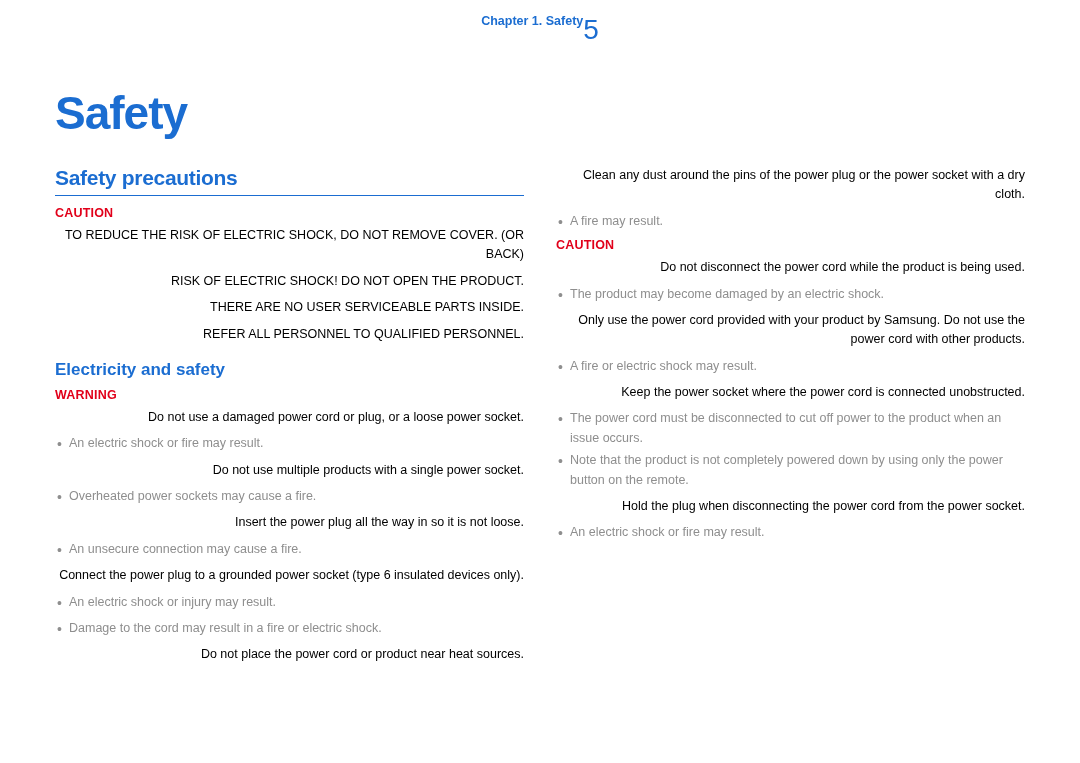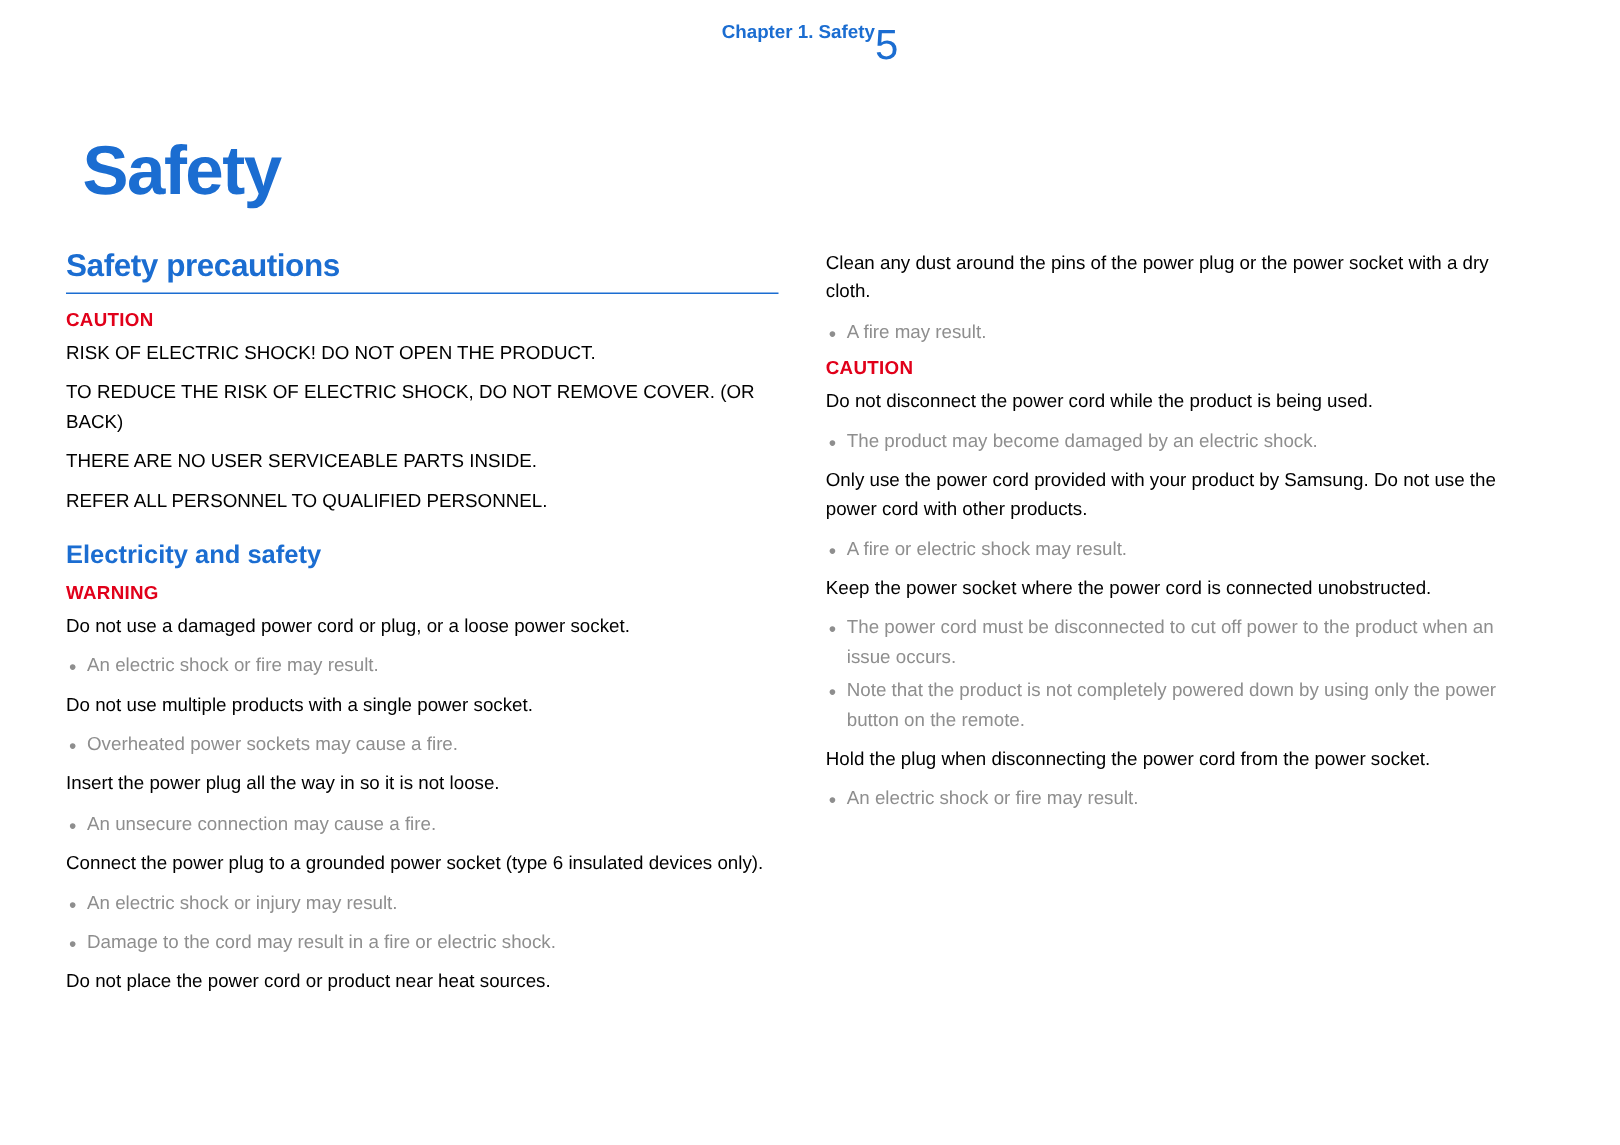--- a/index.html
+++ b/index.html
@@ -32,21 +32,21 @@
     padding: 40px 0 0 55px;
   }
   .title h1 {
     color: #1b6dd1;
     font-size: 46px;
     font-weight: 700;
     letter-spacing: -1px;
   }
   .cols {
     display: flex;
-    padding: 26px 55px 0 44px;
+    padding: 26px 55px 0 55px;
     gap: 32px;
   }
   .col { flex: 1; min-width: 0; }
   h2.section {
     color: #1b6dd1;
     font-size: 21px;
     font-weight: 700;
     letter-spacing: -0.3px;
     padding-bottom: 5px;
     border-bottom: 1.5px solid #1b6dd1;
@@ -63,20 +63,21 @@
     font-size: 12.5px;
     font-weight: 700;
     margin: 2px 0 6px 0;
     letter-spacing: 0.2px;
   }
   p.body {
     color: #000;
     font-size: 12.5px;
     line-height: 1.55;
     margin-bottom: 7px;
+    text-align: right;
   }
   ul { list-style: none; margin-bottom: 7px; }
   ul li {
     color: #8e8e8e;
     font-size: 12.5px;
     line-height: 1.55;
     padding-left: 14px;
     position: relative;
     margin-bottom: 3px;
   }
@@ -98,22 +99,22 @@
 </div>
 
 <div class="title">
   <h1>Safety</h1>
 </div>
 
 <div class="cols">
   <div class="col">
     <h2 class="section">Safety precautions</h2>
     <div class="label">CAUTION</div>
+    <p class="body">TO REDUCE THE RISK OF ELECTRIC SHOCK, DO NOT REMOVE COVER. (OR BACK)</p>
     <p class="body">RISK OF ELECTRIC SHOCK! DO NOT OPEN THE PRODUCT.</p>
-    <p class="body">TO REDUCE THE RISK OF ELECTRIC SHOCK, DO NOT REMOVE COVER. (OR BACK)</p>
     <p class="body">THERE ARE NO USER SERVICEABLE PARTS INSIDE.</p>
     <p class="body">REFER ALL PERSONNEL TO QUALIFIED PERSONNEL.</p>
 
     <h3 class="sub">Electricity and safety</h3>
     <div class="label">WARNING</div>
 
     <p class="body">Do not use a damaged power cord or plug, or a loose power socket.</p>
     <ul>
         <li>An electric shock or fire may result.</li>
       </ul>

